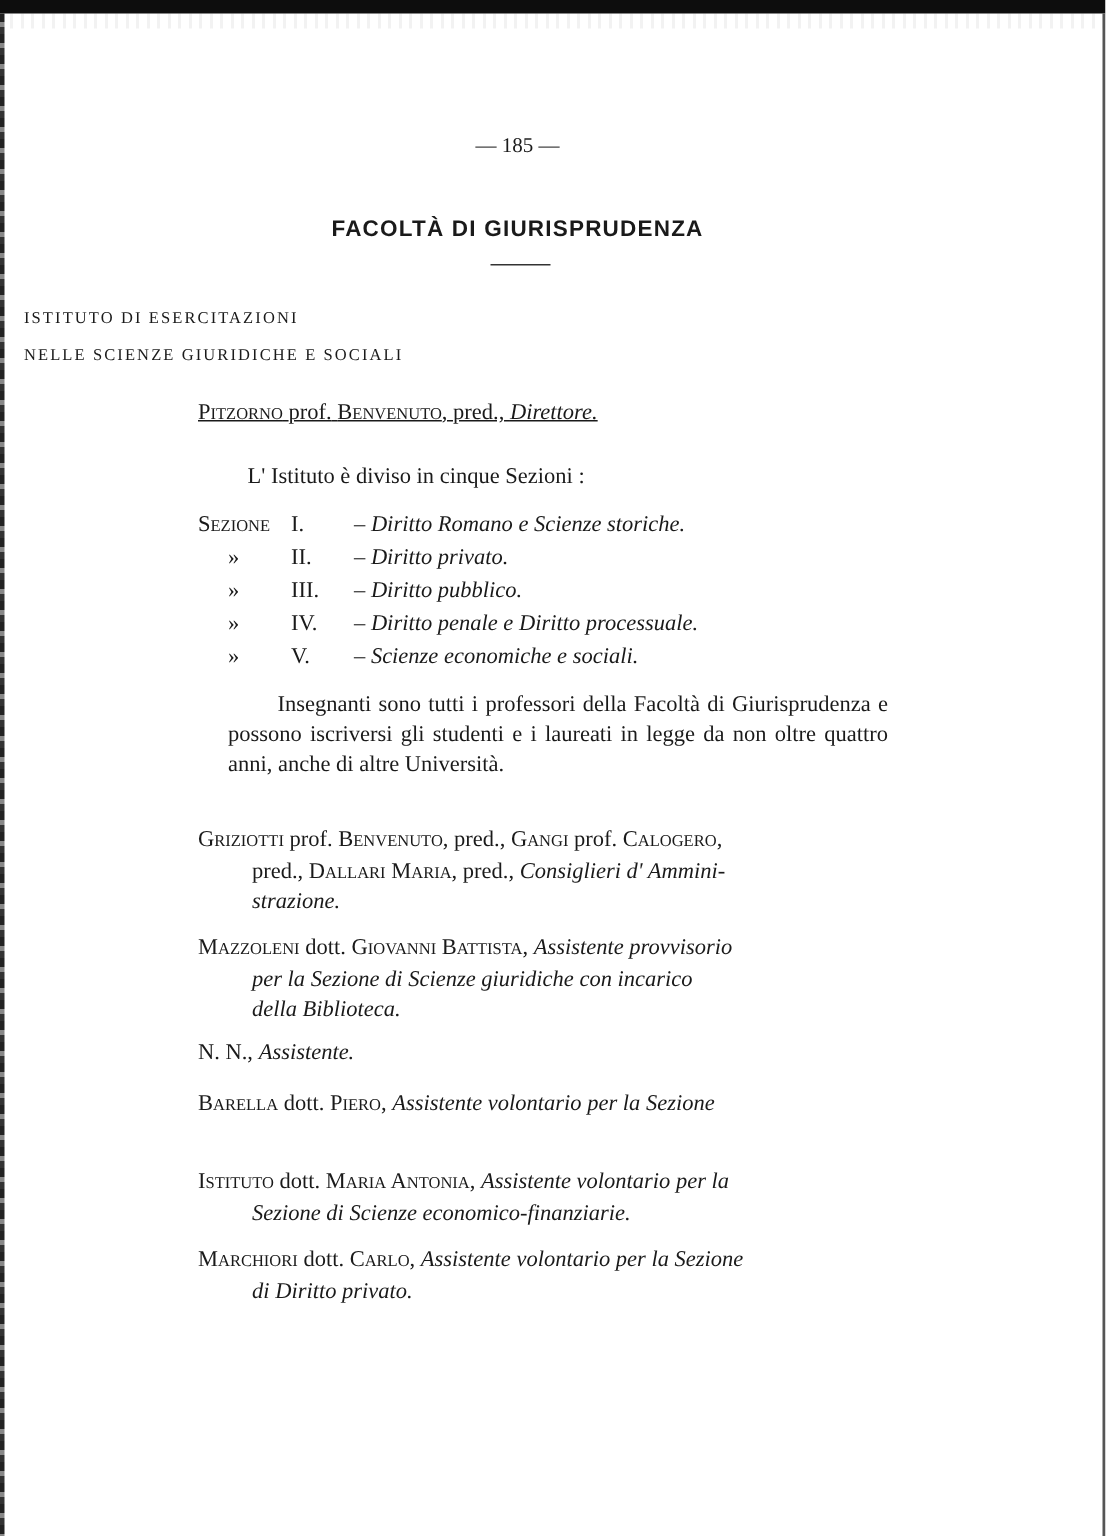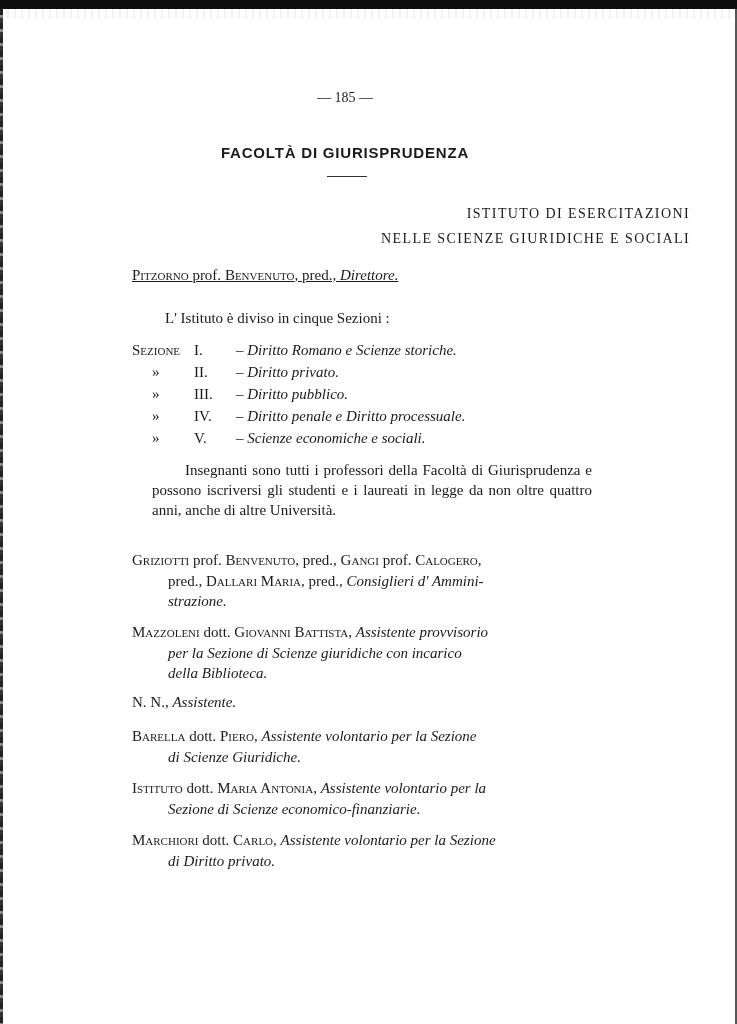--- a/index.html
+++ b/index.html
@@ -28,22 +28,22 @@
       font-size: 14px; font-family: "Liberation Serif", serif;
     }
     .facolta {
       position: absolute; top: 144px; left: 0; width: 690px; text-align: center;
       font-family: "Liberation Sans", sans-serif; font-weight: bold; font-size: 15px; letter-spacing: 0.8px;
     }
     .rule {
       position: absolute; top: 176px; left: 327px; width: 40px; height: 1px; background: #333;
     }
     .istituto {
-      position: absolute; left: 0; width: 690px; text-align: right;
-      font-family: "Liberation Serif", serif; font-size: 14px; letter-spacing: 1.4px;
+      position: absolute; left: 16px; width: 690px; text-align: left;
+      font-family: "Liberation Serif", serif; font-size: 11px; letter-spacing: 1.4px;
     }
     .t1 { top: 206px; }
     .t2 { top: 231px; }
     .line {
       position: absolute; font-family: "Liberation Serif", serif; font-size: 15px; white-space: nowrap;
     }
     .sc { font-variant: small-caps; }
     .i { font-style: italic; }
     .para { position: absolute; left: 132px; width: 440px; font-family: "Liberation Serif", serif; font-size: 15px; line-height: 20px; text-align: justify; }
     .entry { position: absolute; left: 132px; width: 440px; font-family: "Liberation Serif", serif; font-size: 15px; line-height: 20.5px; }
@@ -105,21 +105,20 @@
     <span class="hang i">per la Sezione di Scienze giuridiche con incarico</span>
     <span class="hang i">della Biblioteca.</span>
   </div>
 
   <div class="entry" style="top:692px;">
     <span>N. N., </span><span class="i">Assistente.</span>
   </div>
 
   <div class="entry" style="top:726px;">
     <span class="sc">Barella</span><span> dott. </span><span class="sc">Piero</span><span>, </span><span class="i">Assistente volontario per la Sezione</span>
-    <span class="hang i">di Scienze Giuridiche.</span>
   </div>
 
   <div class="entry" style="top:778px;">
     <span class="sc">Istituto</span><span> dott. </span><span class="sc">Maria Antonia</span><span>, </span><span class="i">Assistente volontario per la</span>
     <span class="hang i">Sezione di Scienze economico-finanziarie.</span>
   </div>
 
   <div class="entry" style="top:830px;">
     <span class="sc">Marchiori</span><span> dott. </span><span class="sc">Carlo</span><span>, </span><span class="i">Assistente volontario per la Sezione</span>
     <span class="hang i">di Diritto privato.</span>

